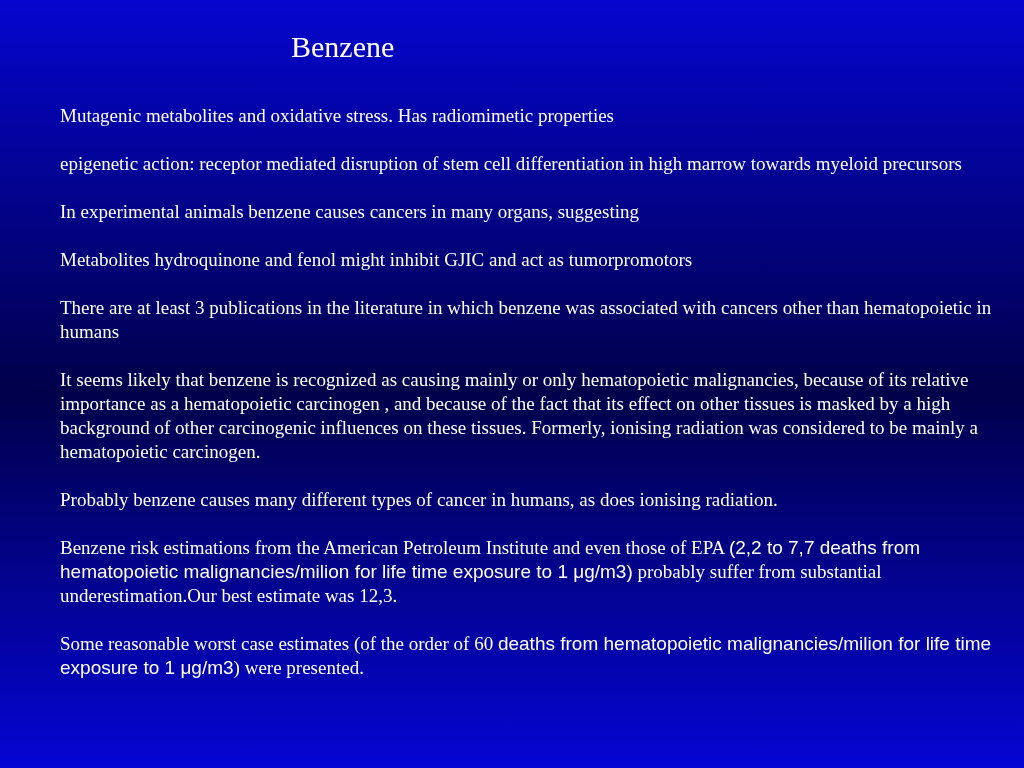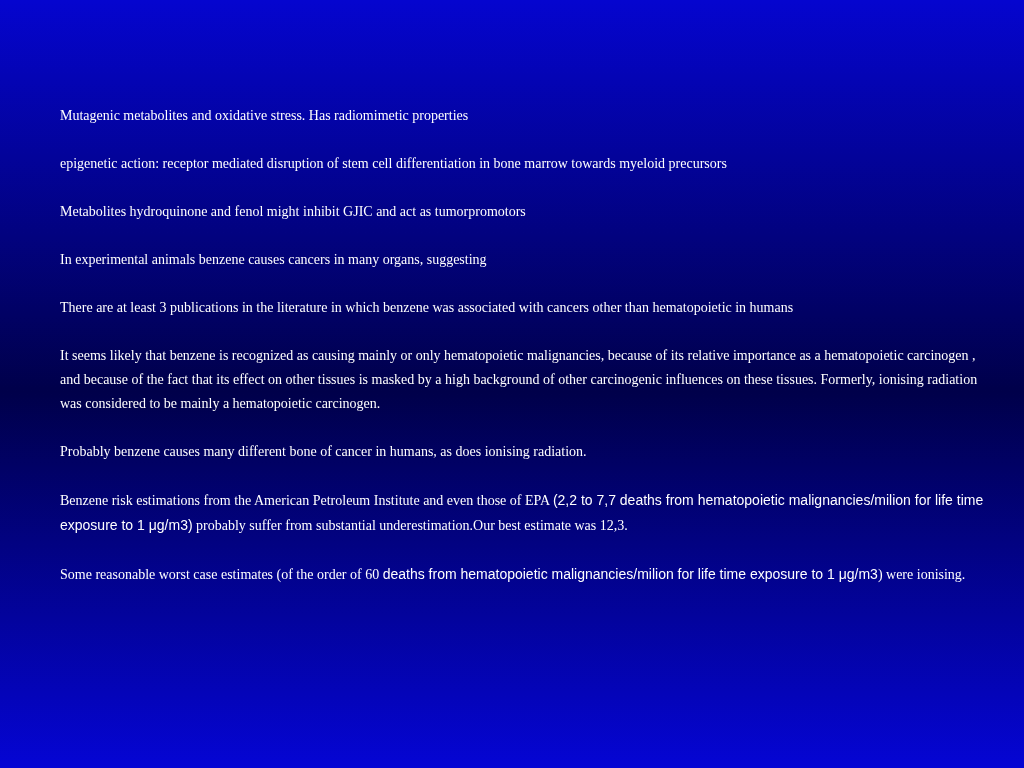--- a/index.html
+++ b/index.html
@@ -26,43 +26,44 @@
     font-weight: normal;
     color: #ffffff;
     white-space: nowrap;
   }
   .slide-content {
     position: absolute;
     left: 60px;
     top: 104px;
     width: 934px;
     font-family: "Liberation Serif", serif;
-    font-size: 14px;
+    font-size: 19px;
     line-height: 24px;
     color: #ffffff;
   }
   .slide-content p {
     margin: 0 0 24px 0;
     padding: 0;
   }
   .run-serif {
     font-family: "Liberation Serif", serif;
   }
   .run-sans {
     font-family: "Liberation Sans", sans-serif;
   }
 </style>
 </head>
 <body>
 
 <div class="slide" style="background: linear-gradient(rgb(5, 5, 207) 0%, rgb(0, 0, 74) 51%, rgb(5, 5, 212) 100%);">
+  <div class="slide-title">Benzene</div>
   <div class="slide-content" style="color: rgb(255, 255, 255);">
       <p><span class="run-serif">Mutagenic metabolites and oxidative stress. Has radiomimetic properties</span></p>
-      <p><span class="run-serif">epigenetic action: receptor mediated disruption of stem cell differentiation in bone marrow towards myeloid precursors</span></p>
+      <p><span class="run-serif">epigenetic action: receptor mediated disruption of stem cell differentiation in high marrow towards myeloid precursors</span></p>
+      <p><span class="run-serif">In experimental animals benzene causes cancers in many organs, suggesting</span></p>
       <p><span class="run-serif">Metabolites hydroquinone and fenol might inhibit GJIC and act as tumorpromotors</span></p>
-      <p><span class="run-serif">In experimental animals benzene causes cancers in many organs, suggesting</span></p>
       <p><span class="run-serif">There are at least 3 publications in the literature in which benzene was associated with cancers other than hematopoietic in humans</span></p>
       <p><span class="run-serif">It seems likely that benzene is recognized as causing mainly or only hematopoietic malignancies, because of its relative importance as a hematopoietic carcinogen , and because of the fact that its effect on other tissues is masked by a high background of other carcinogenic influences on these tissues. Formerly, ionising radiation was considered to be mainly a hematopoietic carcinogen.</span></p>
-      <p><span class="run-serif">Probably benzene causes many different bone of cancer in humans, as does ionising radiation.</span></p>
+      <p><span class="run-serif">Probably benzene causes many different types of cancer in humans, as does ionising radiation.</span></p>
       <p><span class="run-serif">Benzene risk estimations from the American Petroleum Institute and even those of EPA </span><span class="run-sans">(2,2 to 7,7 deaths from hematopoietic malignancies/milion for life time exposure to 1 μg/m3)</span><span class="run-serif"> probably suffer from substantial underestimation.Our best estimate was 12,3.</span></p>
-      <p><span class="run-serif">Some reasonable worst case estimates (of the order of 60 </span><span class="run-sans">deaths from hematopoietic malignancies/milion for life time exposure to 1 μg/m3</span><span class="run-serif">) were ionising.</span></p>
+      <p><span class="run-serif">Some reasonable worst case estimates (of the order of 60 </span><span class="run-sans">deaths from hematopoietic malignancies/milion for life time exposure to 1 μg/m3</span><span class="run-serif">) were presented.</span></p>
     </div>
 </div>
 
 </body></html>

